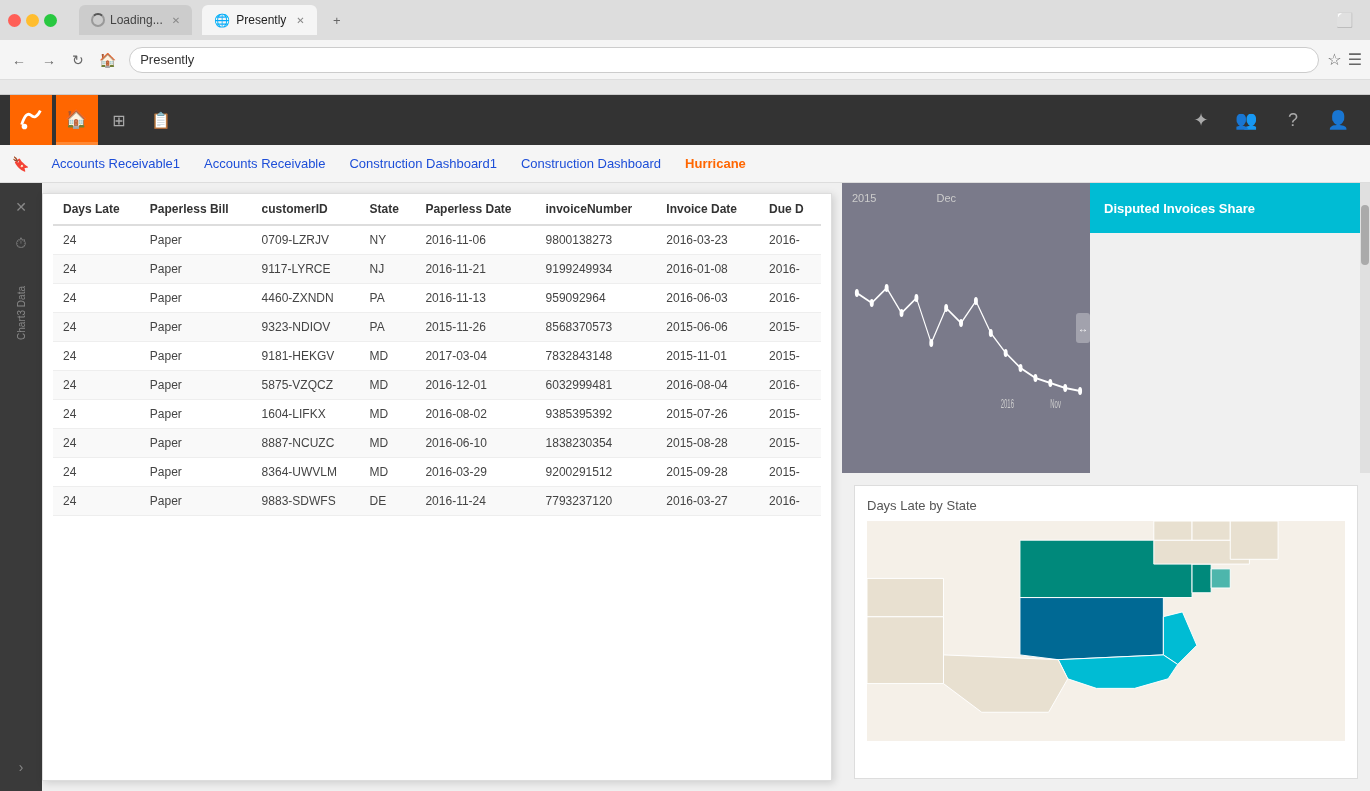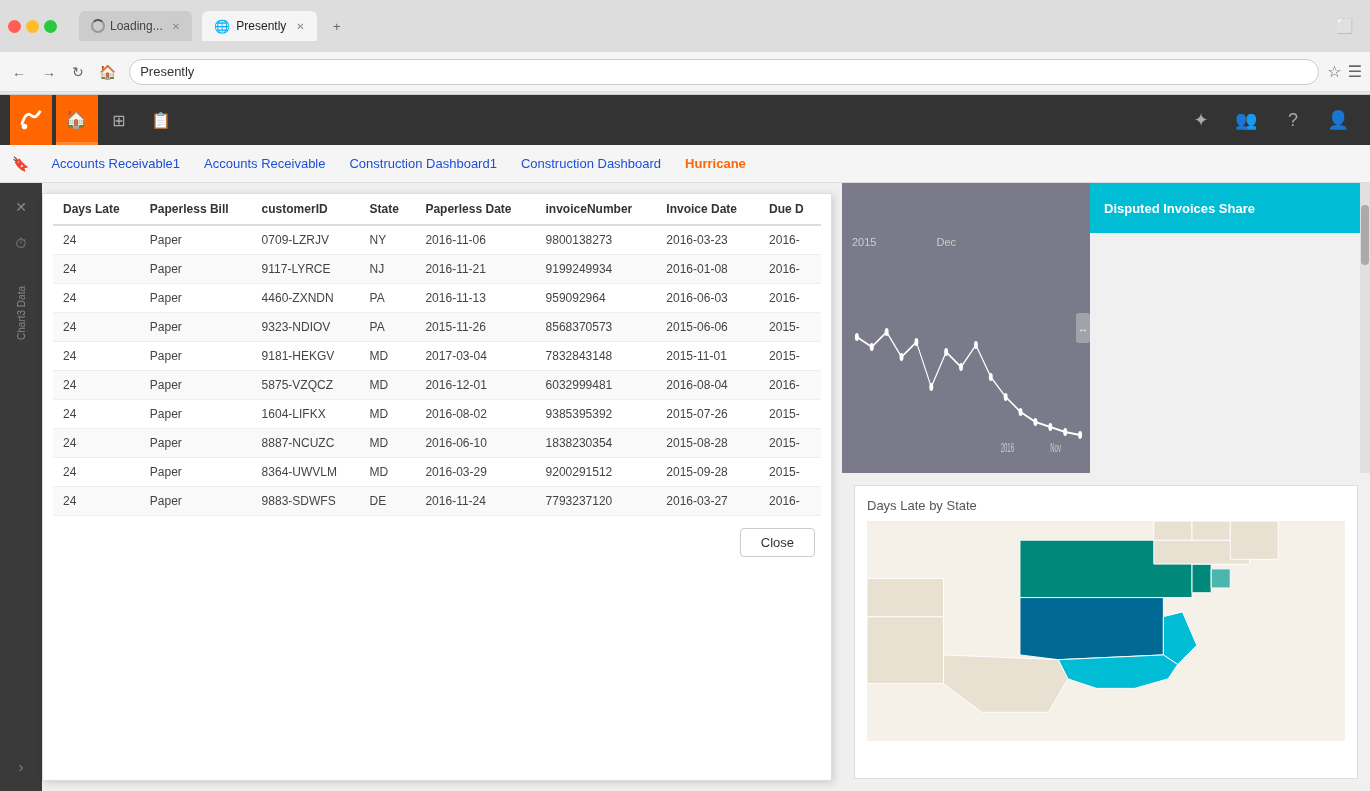--- a/index.html
+++ b/index.html
@@ -1,20 +1,20 @@
 <!DOCTYPE html>
 <html><head>
   <meta charset="utf-8">
   <style>
     * { box-sizing: border-box; margin: 0; padding: 0; }
     body { font-family: Arial, sans-serif; font-size: 13px; background: #f0f0f0; overflow: hidden; width: 1370px; height: 791px; }
 
     
     .browser-chrome { background: #e8e8e8; height: 95px; border-bottom: 1px solid #ccc; }
-    .browser-title-bar { background: #ddd; height: 52px; display: flex; align-items: center; padding: 0 8px; gap: 6px; }
+    .browser-title-bar { background: #ddd; height: 40px; display: flex; align-items: center; padding: 0 8px; gap: 6px; }
     .browser-dots { display: flex; gap: 5px; align-items: center; }
     .dot { width: 13px; height: 13px; border-radius: 50%; }
     .dot-red { background: #ff5f57; }
     .dot-yellow { background: #ffbd2e; }
     .dot-green { background: #28c840; }
     .tab { display: flex; align-items: center; background: #ccc; border-radius: 6px 6px 0 0; padding: 6px 12px; font-size: 12px; color: #444; gap: 6px; height: 30px; }
     .tab.active { background: #f5f5f5; color: #222; }
     .tab-loading { display: flex; align-items: center; gap: 5px; }
     .tab-spinner { width: 14px; height: 14px; border: 2px solid #999; border-top: 2px solid #555; border-radius: 50%; animation: spin 1s linear infinite; }
     @keyframes spin { to { transform: rotate(360deg); } }
@@ -68,21 +68,21 @@
     
     .panel-footer { display: flex; justify-content: flex-end; padding: 12px 16px; }
     .close-btn { background: white; border: 1px solid #ccc; color: #333; padding: 6px 20px; border-radius: 4px; cursor: pointer; font-size: 13px; }
 
     
     .right-panel { flex: 1; display: flex; flex-direction: column; gap: 0; overflow: hidden; }
 
     
     .right-top { display: flex; height: 290px; }
     .chart-area { flex: 1; background: #7a7a8a; position: relative; overflow: hidden; }
-    .chart-area-top { height: 30px; display: flex; align-items: center; padding: 0 10px; margin-top: 44px; }
+    .chart-area-top { height: 30px; display: flex; align-items: center; padding: 0 10px; }
 
     .right-cards { width: 270px; display: flex; flex-direction: column; }
     .disputed-card { background: #00bcd4; padding: 14px; color: white; font-size: 13px; font-weight: bold; height: 50px; display: flex; align-items: center; }
     .paper-invoices-card { background: #00bcd4; flex: 1; padding: 14px; color: white; display: flex; flex-direction: column; }
     .paper-inv-number { font-size: 36px; font-weight: bold; color: white; }
     .paper-inv-label { font-size: 12px; color: rgba(255,255,255,0.85); margin-bottom: 10px; }
     .donut-container { display: flex; justify-content: center; align-items: center; flex: 1; }
     .paper-inv-share-label { font-size: 12px; color: white; margin-top: 8px; }
 
     
@@ -301,23 +301,20 @@
                 <td>DE</td>
                 <td>2016-11-24</td>
                 <td>7793237120</td>
                 <td>2016-03-27</td>
                 <td>2016-</td>
               </tr>
             </tbody>
         </table>
       </div>
 
-      <div class="panel-footer">
-        <button class="close-btn">Close</button>
-      </div>
     </div>
 
     <div class="right-panel">
 
       <div class="right-top">
 
         <div class="chart-area">
           <div class="chart-area-top">
             <span style="color:#ccc; font-size:11px; margin-right: 60px;">2015</span>
             <span style="color:#ccc; font-size:11px;">Dec</span>

